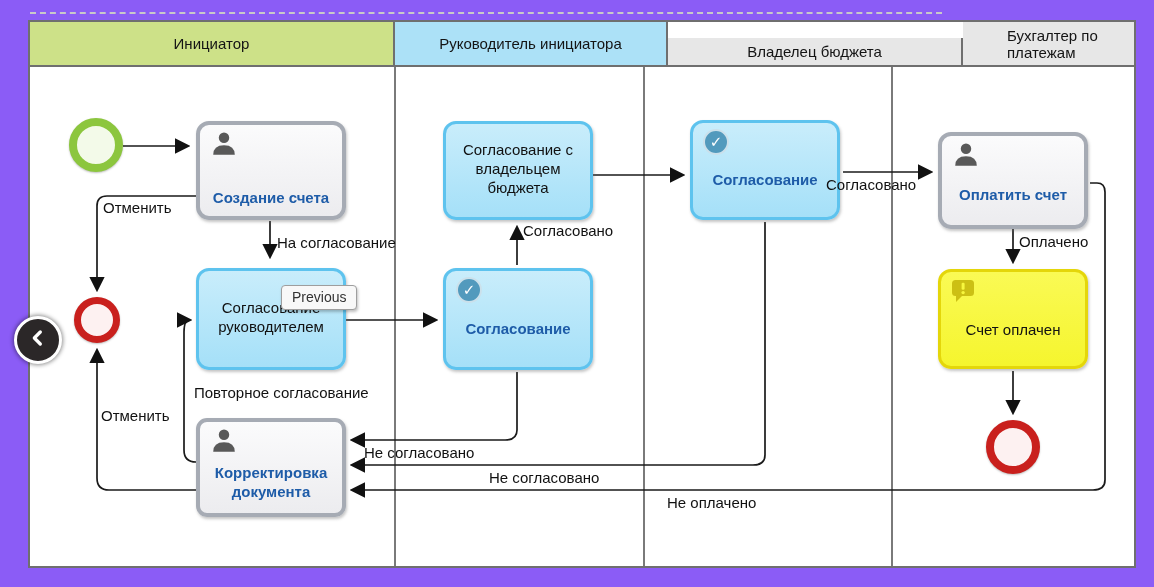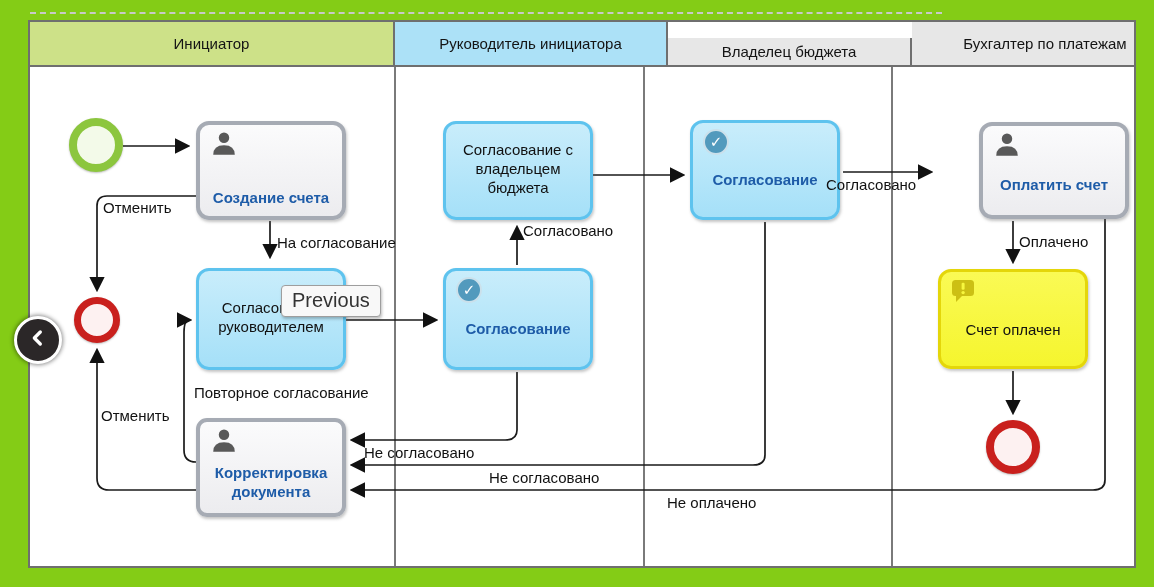--- a/index.html
+++ b/index.html
@@ -1,27 +1,27 @@
 <!DOCTYPE html>
 <html><head>
 <meta charset="utf-8">
 <style>
   html,body{margin:0;padding:0;background:#fff;}
   .canvas{
-    position:relative;width:1154px;height:587px;background:#84cc16;overflow:hidden;
+    position:relative;width:1154px;height:587px;background:#8b5cf6;overflow:hidden;
     font-family:"Liberation Sans","DejaVu Sans",sans-serif;color:#141414;text-decoration:underline;
   }
   .dashed-top{position:absolute;left:30px;top:12px;width:912px;height:0;border-top:2px dashed #c9c9c9;}
   .diagram{position:absolute;left:28px;top:20px;width:1108px;height:548px;border:2px solid #6f6f6f;box-sizing:border-box;background:#fff;}
   .lane-headers{position:absolute;left:0;top:0;width:100%;height:45px;display:flex;border-bottom:2px solid #6f6f6f;box-sizing:border-box;}
   .lane-header{display:flex;align-items:center;justify-content:center;font-size:15px;box-sizing:border-box;border-right:2px solid #6f6f6f;}
   .lane-header:last-child{border-right:none;}
   .lh1{width:365px;background:#cde188;}
   .lh2{width:273px;background:#ace1f7;}
-  .lh3{width:244px;background:#e7e7e7;margin-top:16px;}
+  .lh3{width:295px;background:#e7e7e7;margin-top:16px;}
   .lh4{flex:1;background:#e7e7e7;padding-left:44px;}
   .lane-divider{position:absolute;top:45px;bottom:0;width:2px;background:#7a7a7a;}
   .ld1{left:364px;} .ld2{left:613px;} .ld3{left:861px;}
 
   svg.edges{position:absolute;left:0;top:0;width:1154px;height:587px;z-index:1;pointer-events:none;}
 
   .task{position:absolute;z-index:2;border-radius:13px;box-sizing:border-box;display:flex;flex-direction:column;
         box-shadow:1px 2px 3px rgba(110,110,110,.4);}
   .task-gray{background:linear-gradient(#fbfbfc,#ececef);border:4px solid #a6abb4;}
   .task-blue{background:linear-gradient(#c9edfb,#a5e0f8);border:3px solid #5ec3ee;}
@@ -38,21 +38,21 @@
                font-size:15px;display:flex;align-items:center;justify-content:center;}
 
   .event{position:absolute;z-index:2;border-radius:50%;box-sizing:border-box;box-shadow:0 1px 2px rgba(0,0,0,.25);}
   .event-start{left:69px;top:118px;width:54px;height:54px;border:8px solid #8cc63e;background:#f3fae9;}
   .event-end-left{left:74px;top:297px;width:46px;height:46px;border:7px solid #c9201d;background:#fdf1f1;}
   .event-end-right{left:986px;top:420px;width:54px;height:54px;border:8px solid #c9201d;background:#fdf1f1;}
 
   .edge-label{position:absolute;z-index:3;font-size:15px;color:#111;white-space:nowrap;}
 
   .tooltip{position:absolute;left:281px;top:285px;z-index:6;background:#f8f8f8;border:1px solid #9e9e9e;
-           border-radius:4px;padding:3px 10px 4px;font-size:20px;color:#333;
+           border-radius:4px;padding:3px 10px 4px;font-size:14px;color:#333;
            box-shadow:1px 2px 3px rgba(0,0,0,.25);}
   .nav-button{position:absolute;left:14px;top:316px;width:48px;height:48px;z-index:7;border-radius:50%;
               background:#2b2728;border:3px solid #fff;box-sizing:border-box;
               box-shadow:0 0 4px 1px rgba(0,0,0,.45);display:flex;align-items:center;justify-content:center;cursor:pointer;}
 </style>
 </head>
 <body>
 
 <div class="canvas">
   <div class="dashed-top"></div>
@@ -132,21 +132,21 @@
     <div class="t-label lbl-blue" style="padding-top:0;margin-top:-10px;">Согласование</div>
   </div>
 
   <div class="task task-blue" style="left:690px;top:120px;width:150px;height:100px;">
     <div class="icon-row">
       <div class="badge-check">✓</div>
     </div>
     <div class="t-label lbl-blue" style="padding-top:0;margin-top:-10px;">Согласование</div>
   </div>
 
-  <div class="task task-gray" style="left:938px;top:122px;width:150px;height:97px;margin-left:41px;">
+  <div class="task task-gray" style="left:938px;top:132px;width:150px;height:97px;">
     <div class="icon-row">
       <svg width="28" height="25" viewBox="0 0 24 22">
           <circle cx="12" cy="6" r="4.6" fill="#595959"></circle>
           <path d="M2.5 21 Q2.5 12.5 12 12.5 Q21.5 12.5 21.5 21 z" fill="#595959"></path>
         </svg>
     </div>
     <div class="t-label lbl-blue">Оплатить счет</div>
   </div>
 
   <div class="task task-yellow" style="left:938px;top:269px;width:150px;height:100px;">

